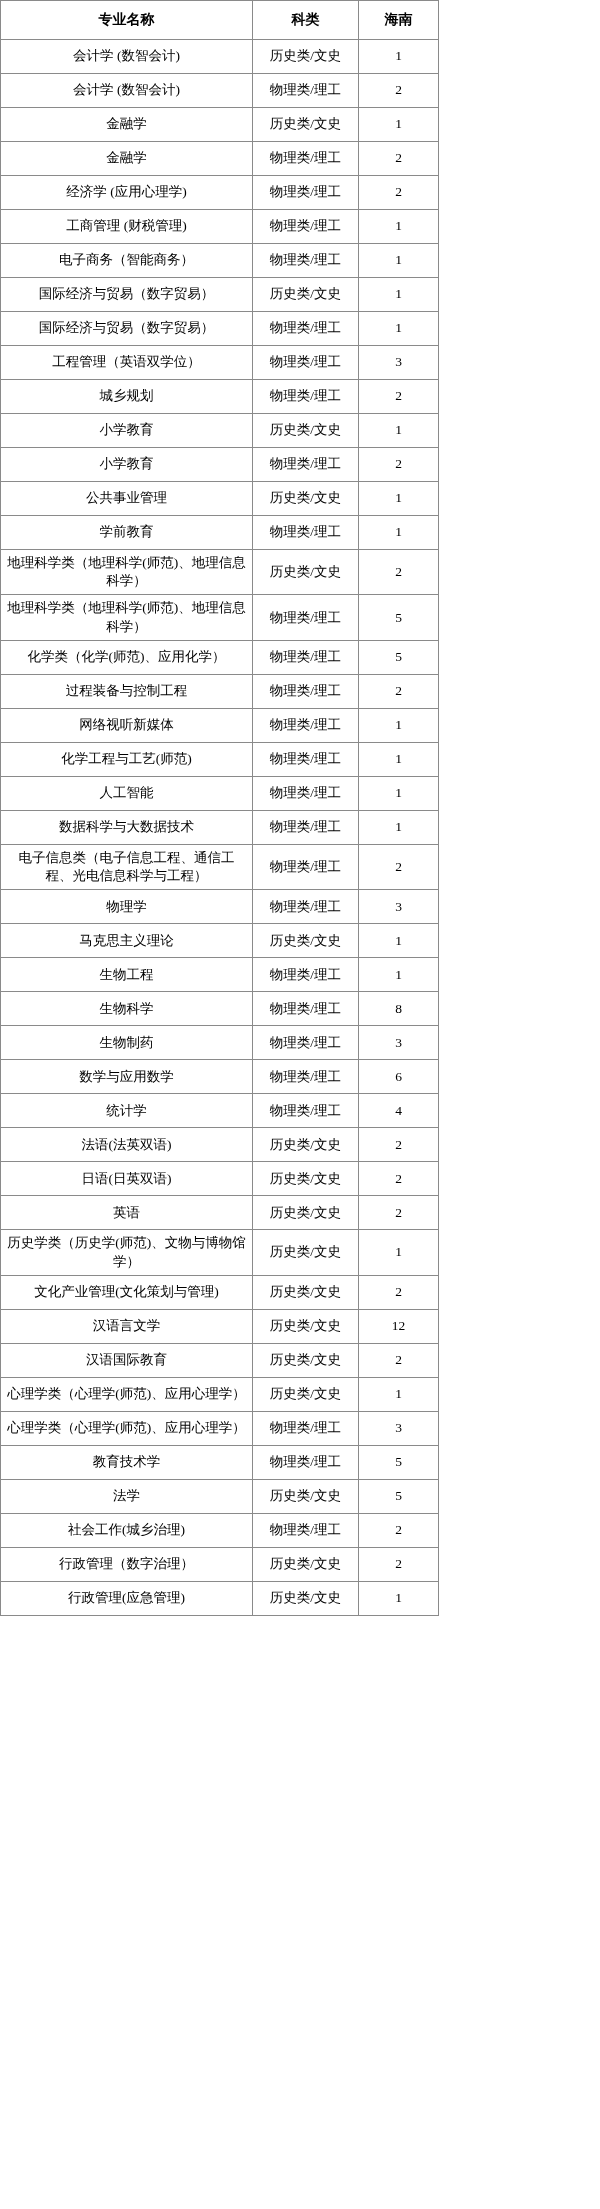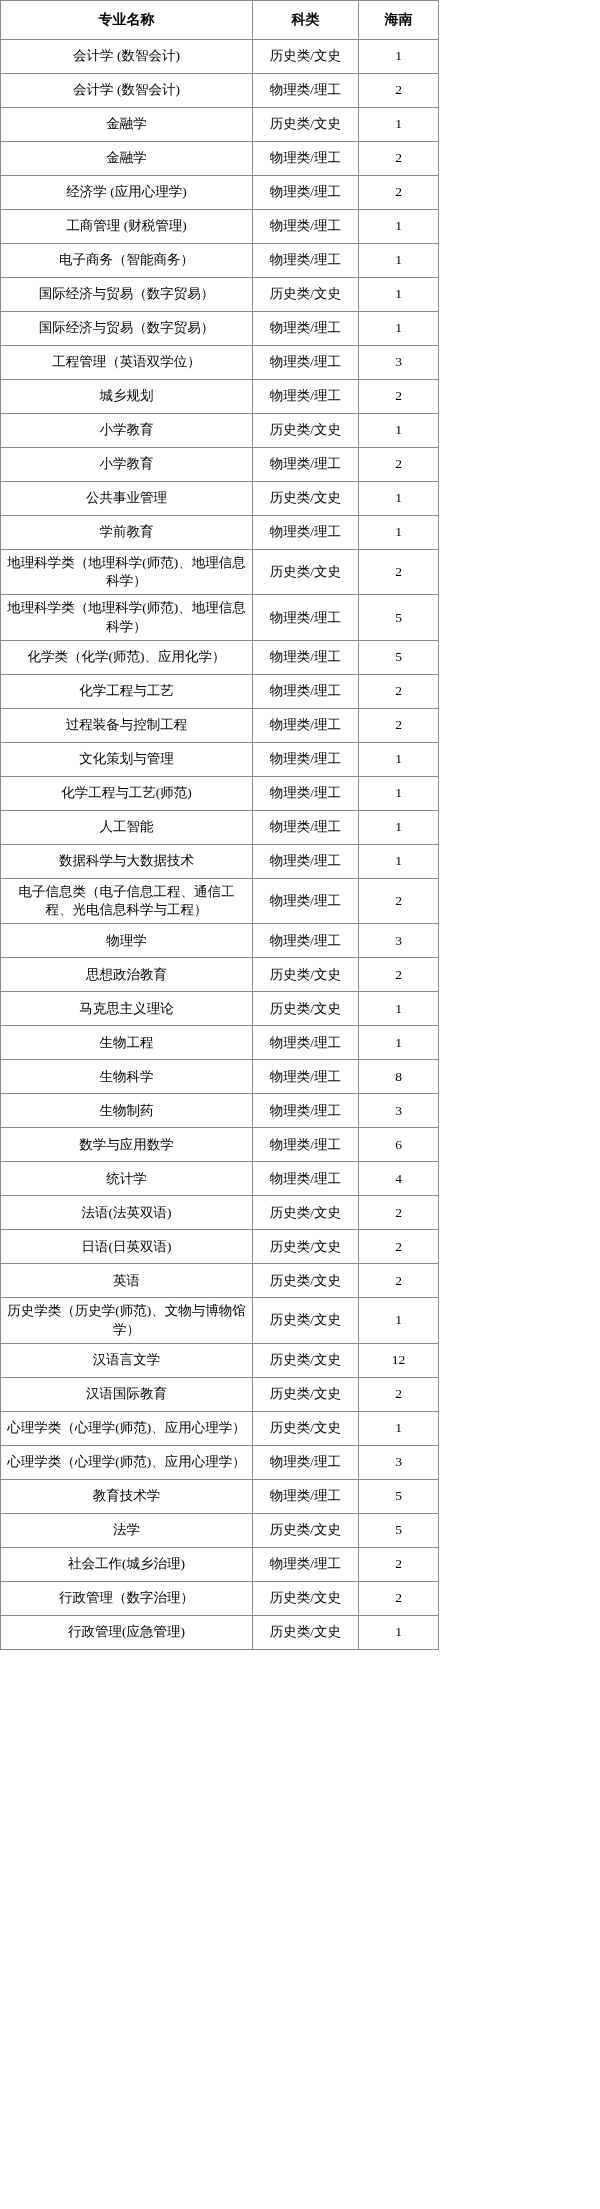--- a/index.html
+++ b/index.html
@@ -146,31 +146,26 @@
         <td class="major-cell">地理科学类（地理科学(师范)、地理信息科学）</td>
         <td>物理类/理工</td>
         <td>5</td>
       </tr>
       <tr>
         <td class="major-cell">化学类（化学(师范)、应用化学）</td>
         <td>物理类/理工</td>
         <td>5</td>
       </tr>
       <tr>
-        <td class="major-cell">化学工程与工艺</td>
-        <td>物理类/理工</td>
-        <td>2</td>
-      </tr>
-      <tr>
         <td class="major-cell">过程装备与控制工程</td>
         <td>物理类/理工</td>
         <td>2</td>
       </tr>
       <tr>
-        <td class="major-cell">文化策划与管理</td>
+        <td class="major-cell">网络视听新媒体</td>
         <td>物理类/理工</td>
         <td>1</td>
       </tr>
       <tr>
         <td class="major-cell">化学工程与工艺(师范)</td>
         <td>物理类/理工</td>
         <td>1</td>
       </tr>
       <tr>
         <td class="major-cell">人工智能</td>
@@ -186,25 +181,20 @@
         <td class="major-cell">电子信息类（电子信息工程、通信工程、光电信息科学与工程）</td>
         <td>物理类/理工</td>
         <td>2</td>
       </tr>
       <tr>
         <td class="major-cell">物理学</td>
         <td>物理类/理工</td>
         <td>3</td>
       </tr>
       <tr>
-        <td class="major-cell">思想政治教育</td>
-        <td>历史类/文史</td>
-        <td>2</td>
-      </tr>
-      <tr>
         <td class="major-cell">马克思主义理论</td>
         <td>历史类/文史</td>
         <td>1</td>
       </tr>
       <tr>
         <td class="major-cell">生物工程</td>
         <td>物理类/理工</td>
         <td>1</td>
       </tr>
       <tr>
@@ -239,20 +229,25 @@
       </tr>
       <tr>
         <td class="major-cell">英语</td>
         <td>历史类/文史</td>
         <td>2</td>
       </tr>
       <tr>
         <td class="major-cell">历史学类（历史学(师范)、文物与博物馆学）</td>
         <td>历史类/文史</td>
         <td>1</td>
+      </tr>
+      <tr>
+        <td class="major-cell">文化产业管理(文化策划与管理)</td>
+        <td>历史类/文史</td>
+        <td>2</td>
       </tr>
       <tr>
         <td class="major-cell">汉语言文学</td>
         <td>历史类/文史</td>
         <td>12</td>
       </tr>
       <tr>
         <td class="major-cell">汉语国际教育</td>
         <td>历史类/文史</td>
         <td>2</td>

